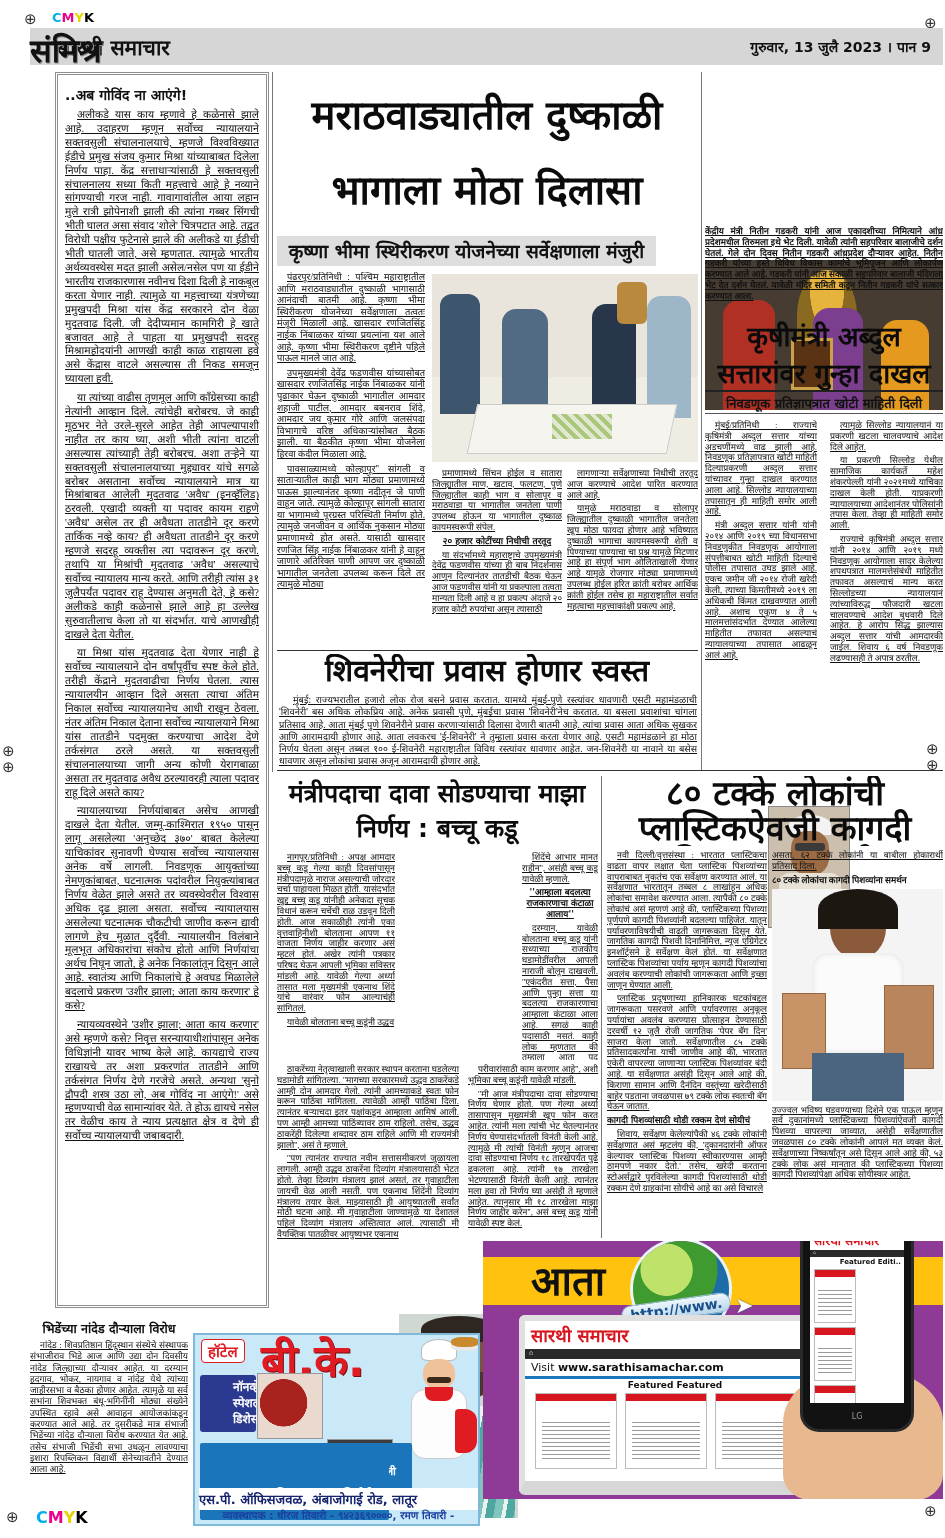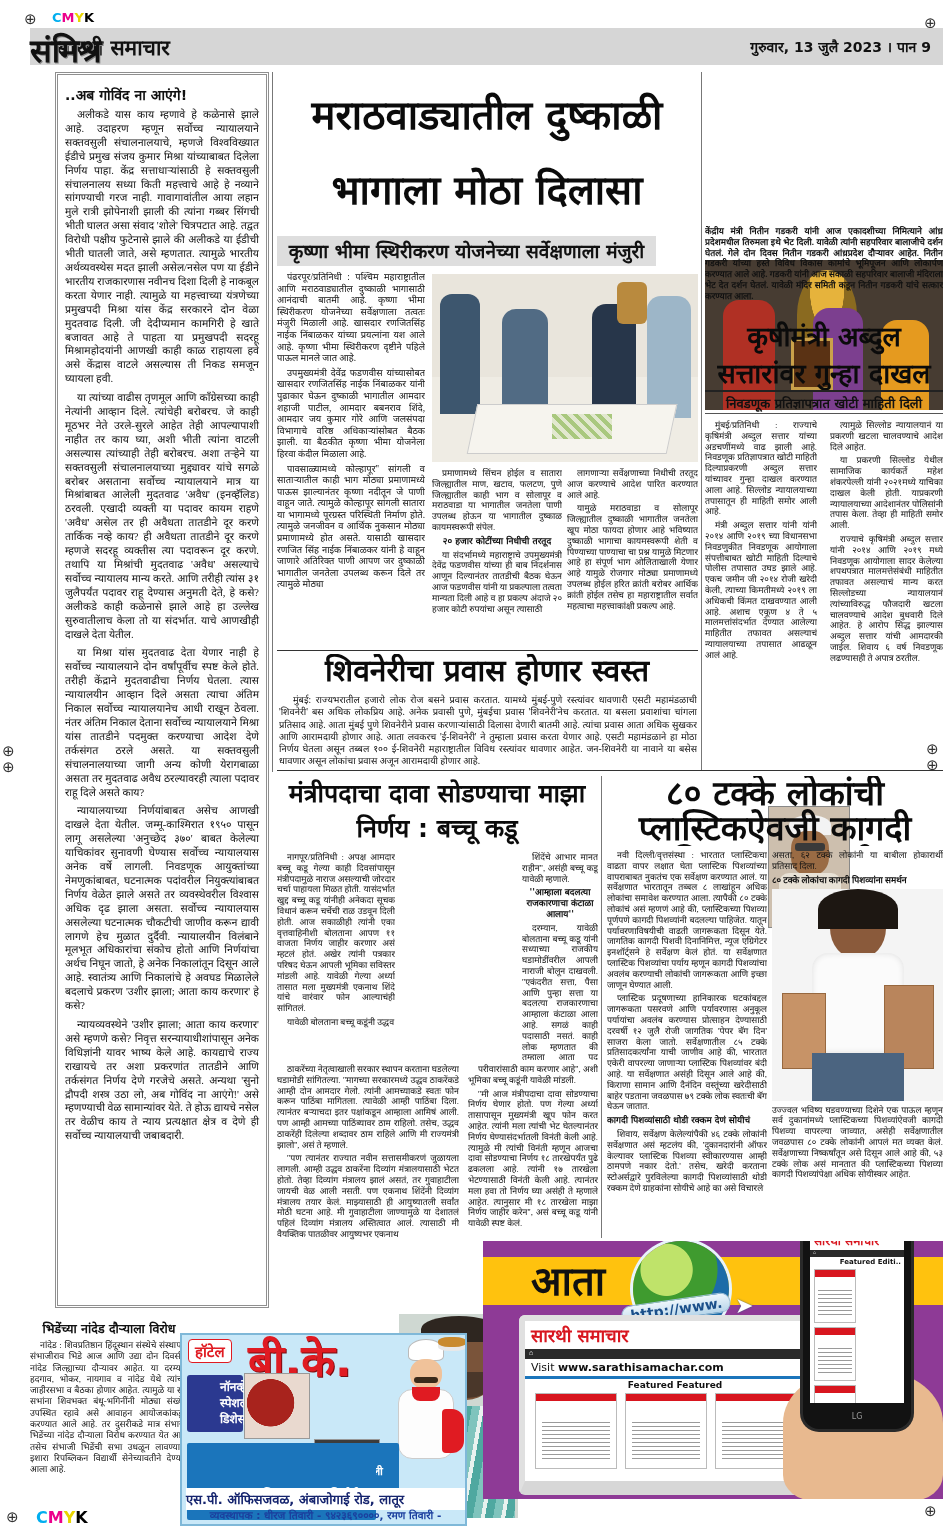--- a/index.html
+++ b/index.html
@@ -1,18 +1,18 @@
 <!DOCTYPE html>
 <html><head>
 <meta charset="utf-8">
 <style>
   html,body{margin:0;padding:0;background:#fff;}
   body{width:945px;height:1538px;position:relative;font-family:"Liberation Serif",serif;color:#111;}
   .abs{position:absolute;box-sizing:border-box;}
-  .just{text-align:justify;text-justify:inter-word;}
+  .just{text-align:justify;text-justify:inter-word;text-decoration:underline;}
   .clip{overflow:hidden;}
   .bar{background:#d6d6d6;}
   .hl{font-family:"DejaVu Sans",sans-serif;font-weight:900;color:#0b0b0b;text-align:center;}
   .small-txt{font-size:8.8px;line-height:10.8px;}
   .small-txt p{margin:0 0 3px 0;text-indent:10px;}
   .subhead-bar{background:#dedede;font-family:"DejaVu Sans",sans-serif;font-weight:bold;text-align:center;}
   .vrule{border-left:1px solid #777;width:0;}
   .hrule{border-top:1.5px solid #333;height:0;}
   .regmark{font-size:15px;color:#333;line-height:1;}
   .photo{background:#d8d2c6;position:relative;overflow:hidden;}
@@ -192,21 +192,21 @@
     <div class="abs" style="left:112px;top:96px;width:50px;height:84px;background:#b9855c;border:1px solid #97683f;"></div>
     <div class="abs" style="left:10px;top:104px;width:44px;height:76px;background:#c79367;border:1px solid #97683f;"></div>
     <div class="abs" style="left:40px;top:164px;width:92px;height:48px;background:#4b6480;"></div>
   </div>
   <div class="small-txt just" style="margin-top:4px;">उज्ज्वल भविष्य घडवण्याच्या दिशेने एक पाऊल म्हणून सर्व दुकानांमध्ये प्लास्टिकच्या पिशव्यांऐवजी कागदी पिशव्या वापरल्या जाव्यात, असेही सर्वेक्षणातील जवळपास ८० टक्के लोकांनी आपलं मत व्यक्त केलं. सर्वेक्षणाच्या निष्कर्षांतून असे दिसून आले आहे की, ५३ टक्के लोक असं मानतात की प्लास्टिकच्या पिशव्या कागदी पिशव्यांपेक्षा अधिक सोयीस्कर आहेत.</div>
 </div>
 
 <div class="abs bold-sub clip" style="left:30px;top:1320px;width:158px;height:18px;font-size:12.5px;line-height:17px;">भिडेंच्या नांदेड दौऱ्याला विरोध</div>
 <div class="abs just clip" style="left:30px;top:1340px;width:158px;height:158px;font-size:8.9px;line-height:11.3px;text-indent:10px;">नांदेड : शिवप्रतिष्ठान हिंदूस्थान संस्थेचे संस्थापक संभाजीराव भिडे आज आणि उद्या दोन दिवसीय नांदेड जिल्ह्याच्या दौऱ्यावर आहेत. या दरम्यान हदगाव, भोकर, नायगाव व नांदेड येथे त्यांच्या जाहीरसभा व बैठका होणार आहेत. त्यामुळे या सर्व सभांना शिवभक्त बंधू-भगिनींनी मोठ्या संख्येने उपस्थित रहावे असे आवाहन आयोजकांकडून करण्यात आले आहे. तर दुसरीकडे मात्र संभाजी भिडेंच्या नांदेड दौऱ्याला विरोध करण्यात येत आहे. तसेच संभाजी भिडेंची सभा उधळून लावण्याचा इशारा रिपब्लिकन विद्यार्थी सेनेच्यावतीने देण्यात आला आहे.</div>
 
-<div class="abs hotel clip" style="left:180px;top:1333px;width:287px;height:193px;">
+<div class="abs hotel clip" style="left:193px;top:1333px;width:287px;height:193px;">
   <span class="abs label" style="left:6px;top:4px;">हॉटेल</span>
   <span class="abs bk" style="left:66px;top:4px;">बी.के.</span>
   <div class="abs tag" style="left:5px;top:40px;width:56px;padding-left:33px;">नॉनव्हेज स्पेशल डिशेस्</div>
   <div class="abs photo" style="left:62px;top:38px;width:66px;height:66px;background:radial-gradient(circle at 40% 45%,#a8231d 0 45%,#e9d9cf 46% 100%);border:1px solid #999;"></div>
   <div class="abs photo" style="left:132px;top:38px;width:66px;height:66px;background:radial-gradient(circle at 55% 50%,#b5421c 0 48%,#3c3c3c 49% 100%);border:1px solid #999;"></div>
   <div class="abs" style="left:204px;top:4px;width:80px;height:150px;">
     <div class="abs" style="left:22px;top:0;width:36px;height:22px;background:#fff;border:1px solid #bbb;border-radius:50% 50% 20% 20%;"></div>
     <div class="abs" style="left:24px;top:20px;width:32px;height:30px;background:#f0c29a;border-radius:45%;"></div>
     <div class="abs" style="left:28px;top:38px;width:24px;height:6px;background:#3a2a1a;border-radius:3px;"></div>
     <div class="abs" style="left:12px;top:50px;width:56px;height:70px;background:#fdfdfd;border:1px solid #ccc;border-radius:14px;"></div>

